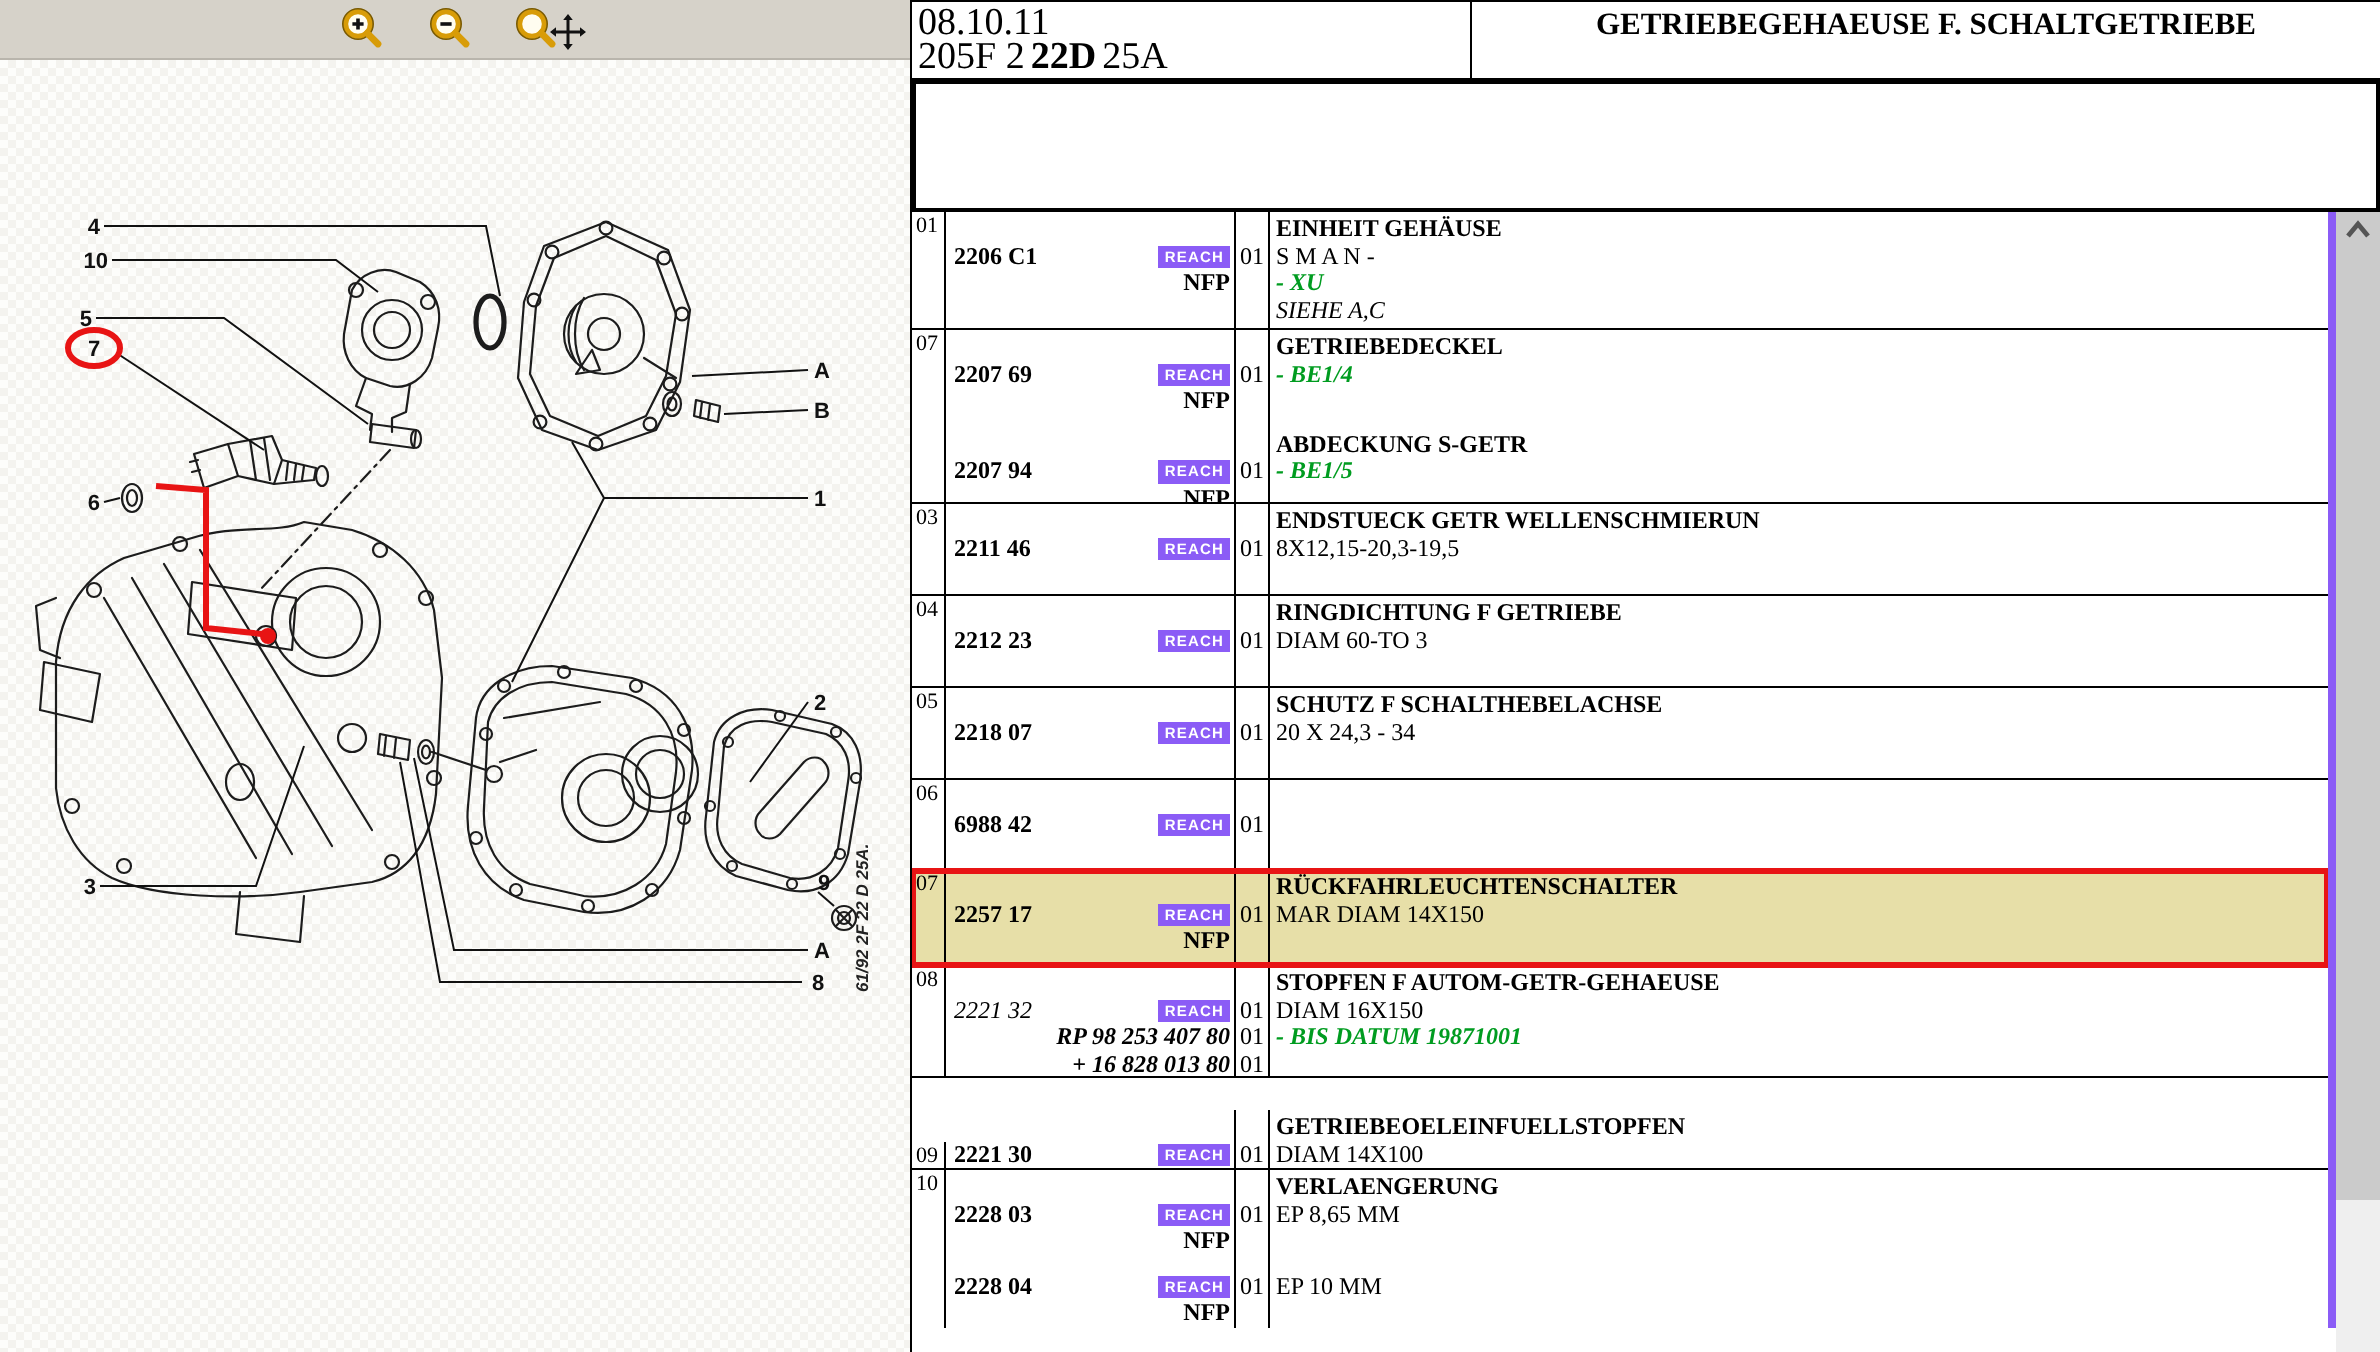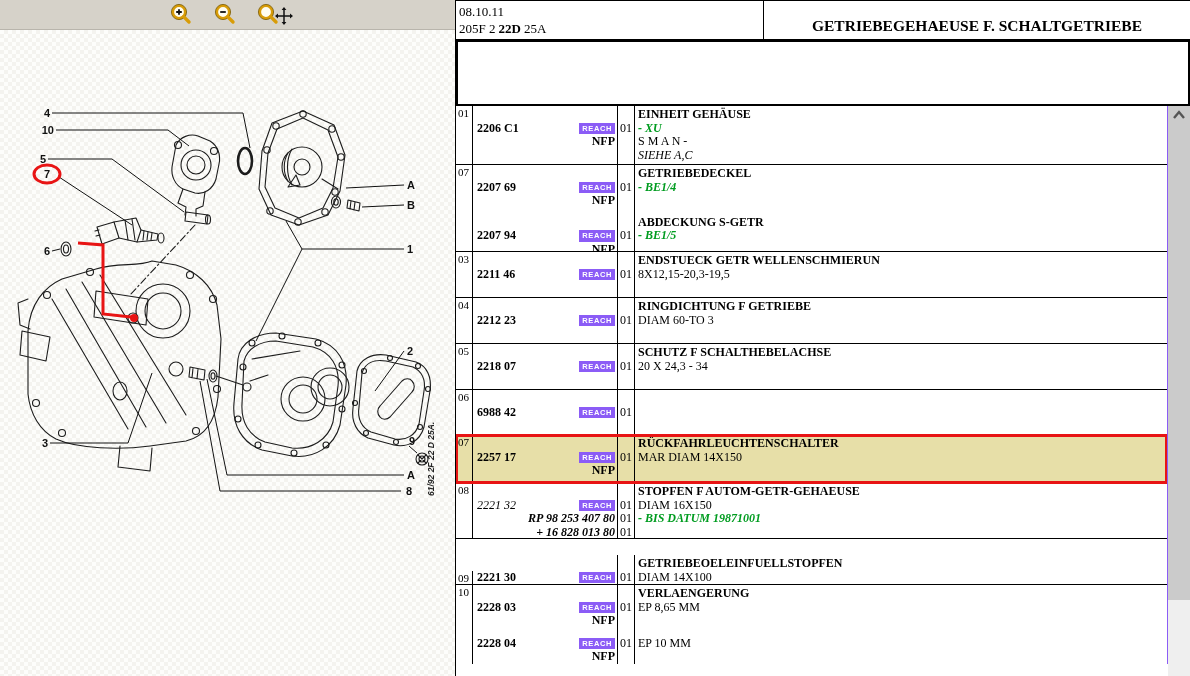--- a/index.html
+++ b/index.html
@@ -17,27 +17,27 @@
      background-image:
        linear-gradient(45deg,#f4f3ef 25%,transparent 25%,transparent 75%,#f4f3ef 75%),
        linear-gradient(45deg,#f4f3ef 25%,transparent 25%,transparent 75%,#f4f3ef 75%);
      background-size:8px 8px;background-position:0 0,4px 4px}
 
   
   .right-panel{position:absolute;left:455px;top:0;width:735px;height:676px;background:#fff;
                border-left:1px solid #000;box-sizing:border-box}
   .header{position:absolute;top:0;left:0;right:0;height:40px;border-top:1px solid #000;
           border-bottom:1px solid #000;display:flex;box-sizing:border-box}
-  .header-left{width:308px;border-right:1px solid #000;box-sizing:border-box;
-               padding:2px 0 0 3px;font-size:13px;line-height:17px}
-  .header-right{flex:1;text-align:center;font-weight:bold;font-size:15.5px;padding-top:16px}
+  .header-left{width:280px;border-right:1px solid #000;box-sizing:border-box;
+               padding:2px 0 0 3px;font-size:19px;line-height:17px}
+  .header-right{flex:1;text-align:center;font-weight:bold;font-size:15.5px;padding-top:3px}
   .hl-bold{font-weight:bold;margin:0 3px}
   .notes-box{position:absolute;top:40px;left:0;right:0;height:66px;border:2px solid #000;
              box-sizing:border-box;background:#fff}
-  .table{position:absolute;top:106px;left:0;width:712px;bottom:12px;border-right:1px solid #8b5cf6;
+  .table{position:absolute;top:106px;left:0;width:712px;bottom:12px;border-right:4px solid #8b5cf6;
          box-sizing:border-box;overflow:hidden}
   .prow{position:relative;display:flex;border-bottom:1px solid #000;box-sizing:border-box;background:#fff}
   .prow.hl{background:#e7dfa8;outline:3px solid #e81414;outline-offset:-2px;z-index:2}
   .cnum{width:17px;border-right:1px solid #000;box-sizing:border-box;
         font-size:11px;padding:1px 0 0 2px}
   .ccode{width:145px;border-right:1px solid #000;box-sizing:border-box;padding-top:2px}
   .cqty{width:17px;border-right:1px solid #000;box-sizing:border-box;padding-top:2px;
         text-align:center;font-size:11.5px}
   .cdesc{flex:1;padding:2px 0 0 3px;box-sizing:border-box;overflow:hidden}
   .line{height:13.5px;line-height:13.5px;font-size:12px;white-space:nowrap}
@@ -295,22 +295,22 @@
           <div class="line cline"></div>
         </div>
         <div class="cqty">
           <div class="line"></div>
           <div class="line">01</div>
           <div class="line"></div>
           <div class="line"></div>
         </div>
         <div class="cdesc">
           <div class="line d-title">EINHEIT GEHÄUSE</div>
+          <div class="line">S M A N -</div>
           <div class="line d-green">- XU</div>
-          <div class="line">S M A N -</div>
           <div class="line d-ital">SIEHE A,C</div>
         </div>
       </div>
       <div class="prow" style="height: 87px;">
         <div class="cnum">07</div>
         <div class="ccode">
           <div class="line cline"></div>
           <div class="line cline">
             <span class="code-b">2207 69</span>
             <span class="reach">REACH</span>

